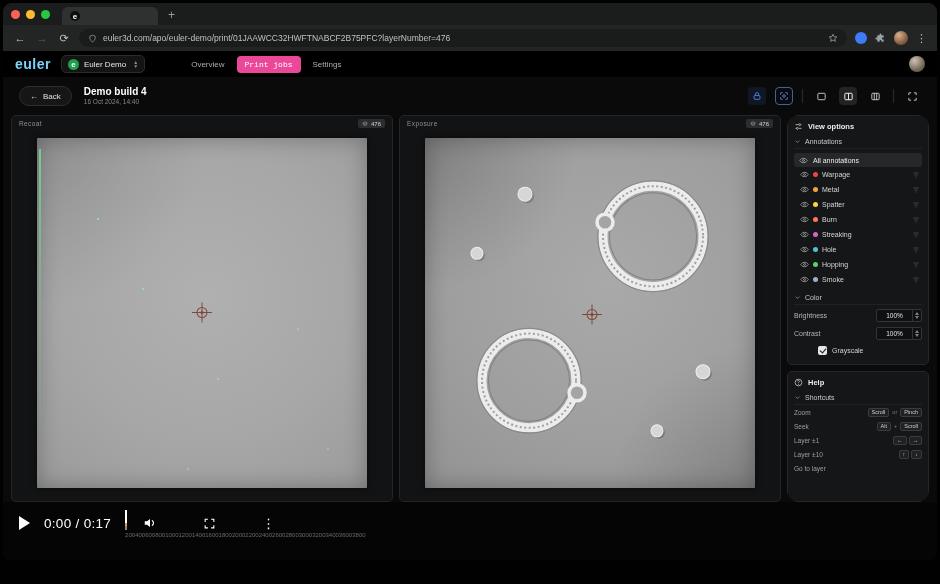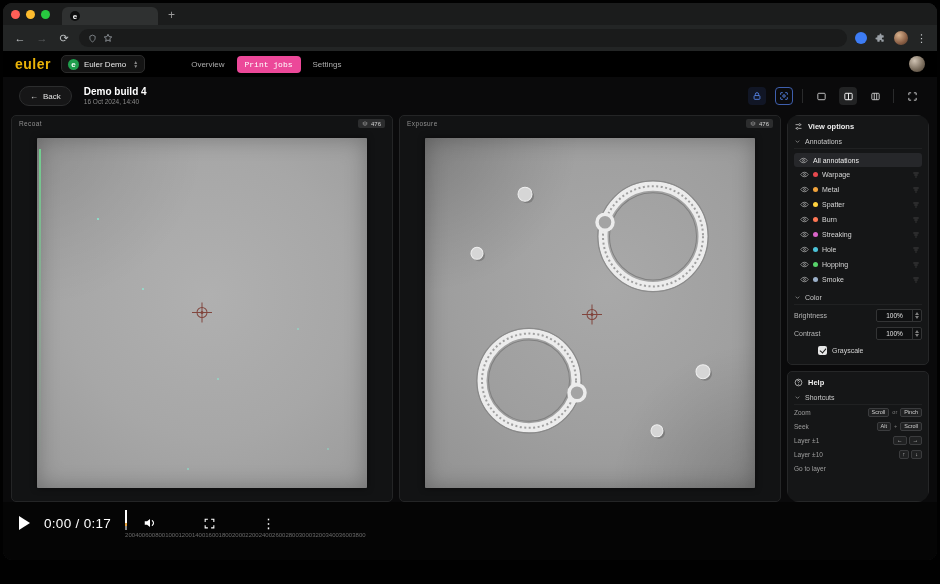--- a/index.html
+++ b/index.html
@@ -26,21 +26,21 @@
     align-items:center; gap:6px; padding:0 9px; }
   .urltext { color:#bfc2c4; font-size:8.5px; white-space:nowrap; overflow:hidden; flex:1; }
   .ext-blue { width:12px; height:12px; border-radius:50%; background:#3d7cf4; display:flex;
     align-items:center; justify-content:center; color:#fff; font-size:7px; font-weight:bold; }
   .br-avatar { width:14px; height:14px; border-radius:50%;
     background: radial-gradient(circle at 35% 30%, #d8b28e, #8a5f45 60%, #4e3828); }
   .dots { color:#c3c6c8; font-size:11px; }
 
   
   .appheader { height:26px; background:#000; display:flex; align-items:center; gap:10px; padding:0 12px; flex:none; }
-  .logo { color:#eab308; font-size:14px; font-weight:bold; letter-spacing:.5px; }
+  .logo { color:#7dd3fc; font-size:14px; font-weight:bold; letter-spacing:.5px; }
   .workspace { height:18px; background:#141414; border:1px solid #2b2b2b; border-radius:5px;
     display:flex; align-items:center; gap:5px; padding:0 6px; }
   .ws-logo { width:11px; height:11px; border-radius:50%; background:#1f9e4d; color:#fff;
     font-size:8px; font-weight:bold; display:flex; align-items:center; justify-content:center; }
   .ws-name { color:#e8e8e8; font-size:8px; }
   .ws-chev { display:flex; flex-direction:column; gap:0; color:#8a8a8a; font-size:5px; line-height:4px; margin-left:2px; }
   .mainnav { display:flex; gap:4px; margin-left:28px; }
   .nav-item { font-size:8px; color:#adadad; padding:4px 8px; border-radius:4px; cursor:pointer; }
   .nav-item.active { background:#ec4899; color:#fff;font-family:Liberation Mono, monospace; }
   .app-avatar { width:16px; height:16px; border-radius:50%; margin-left:auto;
@@ -166,20 +166,21 @@
   <div class="addressbar">
     <span class="navglyph">←</span>
     <span class="navglyph dim">→</span>
     <span class="navglyph">⟳</span>
     <div class="omnibox">
       <span class="icon" style="color:#9aa0a6">
         <svg viewBox="0 0 24 24" width="9" height="9" fill="none" stroke="currentColor" stroke-width="2">
             <path d="M12 3l7 3v5c0 5-3.5 8-7 10-3.5-2-7-5-7-10V6z"></path>
           </svg>
       </span>
+      <span class="urltext">euler3d.com/apo/euler-demo/print/01JAAWCC32HWFTNABCF2B75PFC?layerNumber=476</span>
       <span class="icon" style="color:#9aa0a6">
         <svg viewBox="0 0 24 24" width="10" height="10" fill="none" stroke="currentColor" stroke-width="2">
             <path d="M12 3l2.7 5.8 6.3.7-4.7 4.2 1.3 6.3L12 16.9 6.4 20l1.3-6.3L3 9.5l6.3-.7z"></path>
           </svg>
       </span>
     </div>
     <span class="ext-blue"></span>
     <span class="icon" style="color:#9aa0a6">
       <svg viewBox="0 0 24 24" width="11" height="11" fill="currentColor">
           <path d="M10 3a2 2 0 0 1 4 0v2h4a1 1 0 0 1 1 1v4h-2a2 2 0 0 0 0 4h2v4a1 1 0 0 1-1 1h-4v-2a2 2 0 0 0-4 0v2H6a1 1 0 0 1-1-1v-4H3a2 2 0 0 1 0-4h2V6a1 1 0 0 1 1-1h4V3z"></path>

